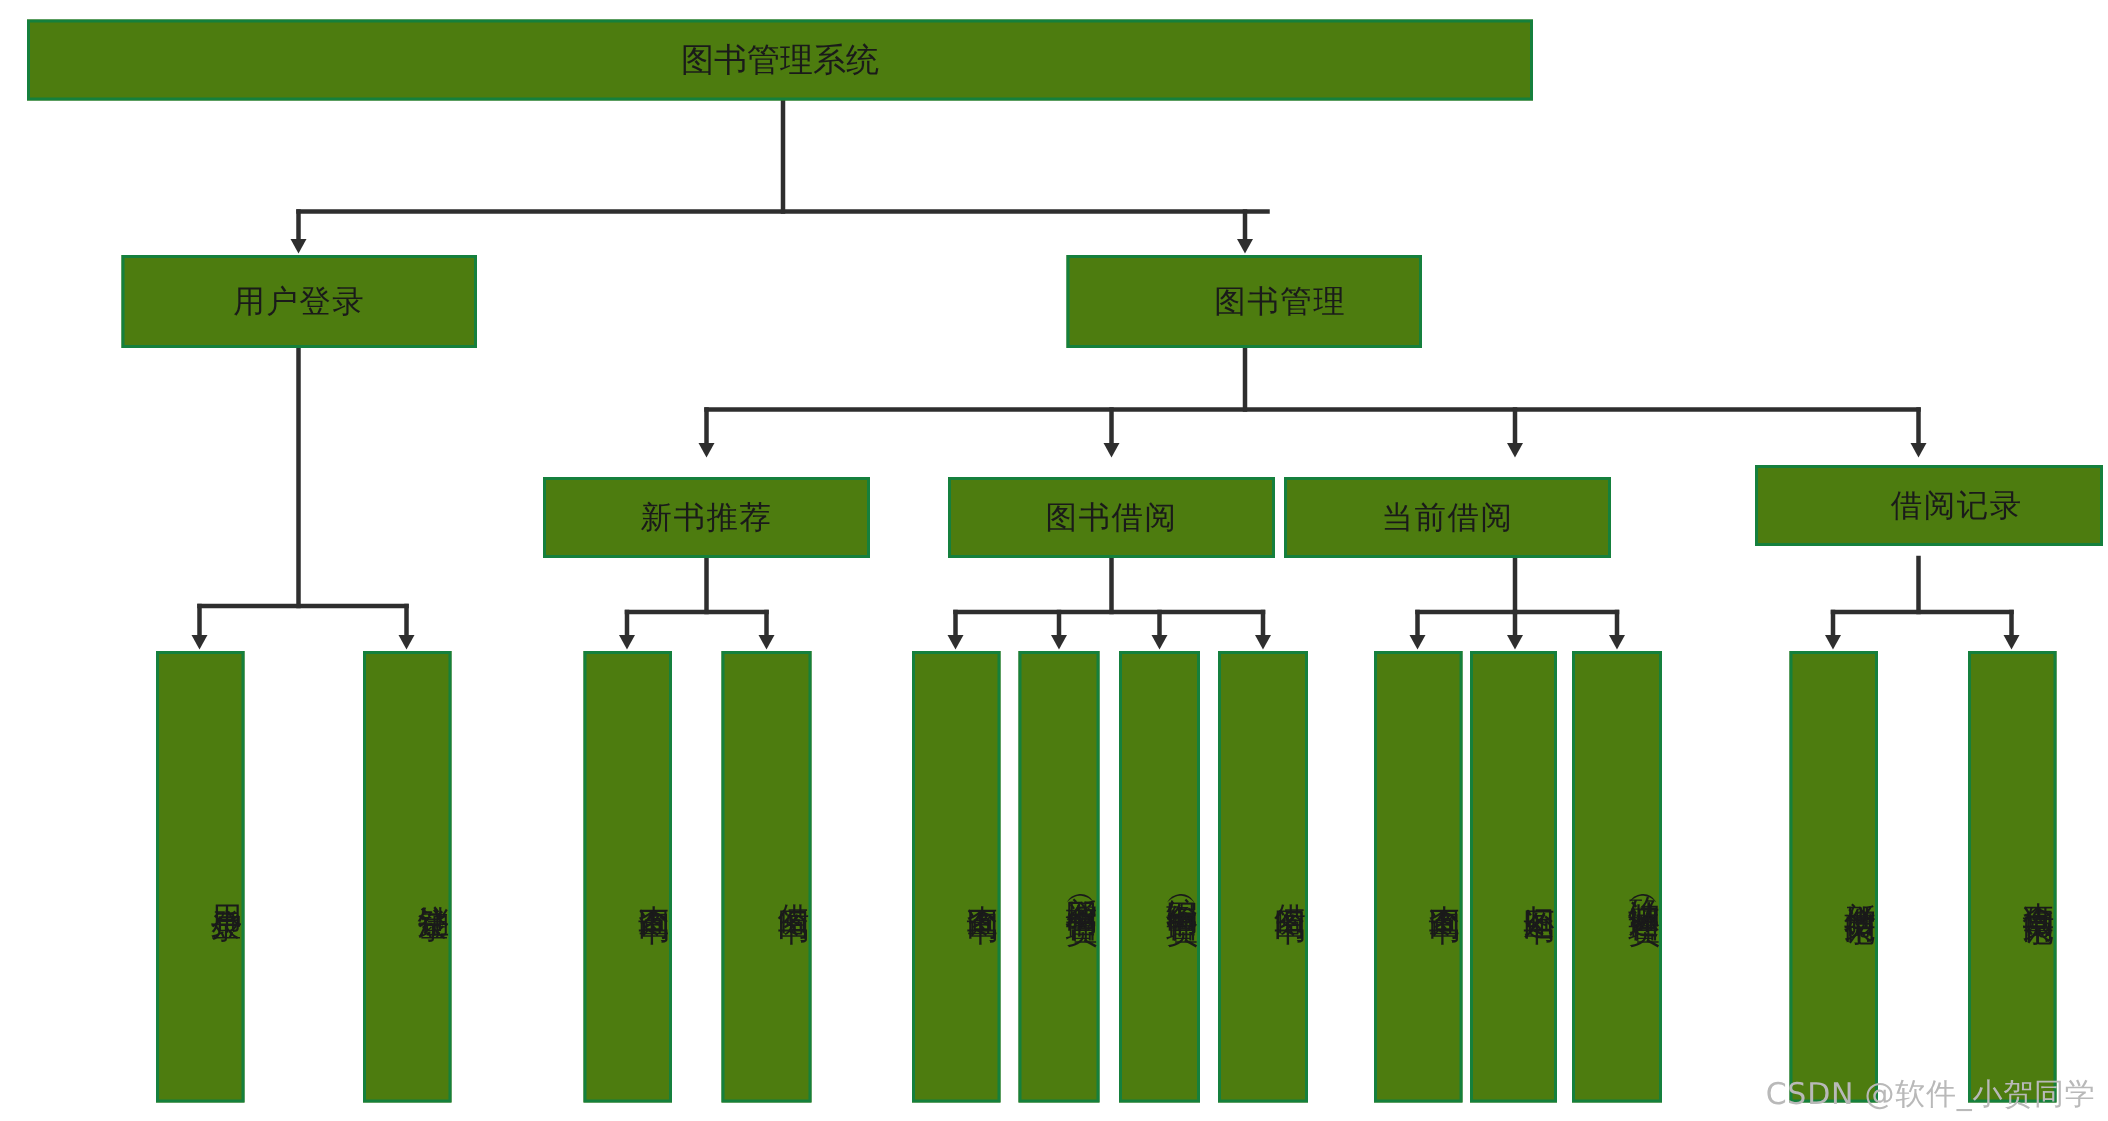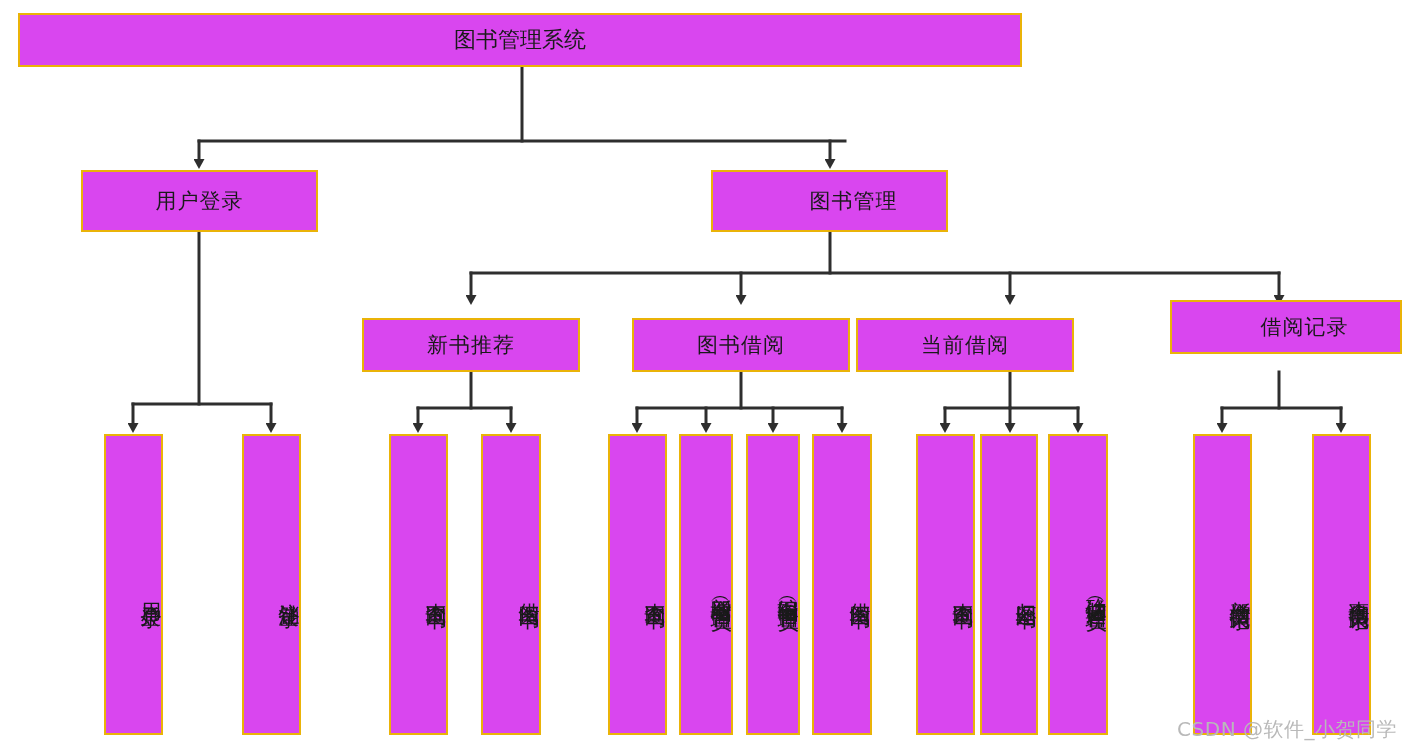--- a/index.html
+++ b/index.html
@@ -21,22 +21,22 @@
     position: absolute;
     left: 0;
     top: 0;
     width: 1405px;
     height: 747px;
     pointer-events: none;
   }
   .node {
     position: absolute;
     box-sizing: border-box;
-    background: #d946ef;
-    border: 2px solid #eab308;
+    background: #4d7c0f;
+    border: 2px solid #15803d;
     display: flex;
     align-items: center;
     justify-content: center;
     color: #1a1a1a;
   }
   .node.horiz {
     font-size: 21px;
     letter-spacing: 1px;
   }
   .node.root {
@@ -135,21 +135,21 @@
 
   <div class="node horiz" style="left:362px; top:318px; width:218px; height:54px;">
     <span>新书推荐</span>
   </div>
   <div class="node horiz" style="left:632px; top:318px; width:218px; height:54px;text-align:right;">
     <span>图书借阅</span>
   </div>
   <div class="node horiz" style="left:856px; top:318px; width:218px; height:54px;">
     <span>当前借阅</span>
   </div>
-  <div class="node horiz" style="left:1170px; top:300px; width:232px; height:54px;padding-left:37px;">
+  <div class="node horiz" style="left:1170px; top:310px; width:232px; height:54px;padding-left:37px;">
     <span>借阅记录</span>
   </div>
 
   <div class="node vert" style="left:104px; top:434px; width:59px; height:301px;">
     <span class="vtext">用户登录</span>
   </div>
   <div class="node vert" style="left:242px; top:434px; width:59px; height:301px;">
     <span class="vtext">注销登录</span>
   </div>
 

